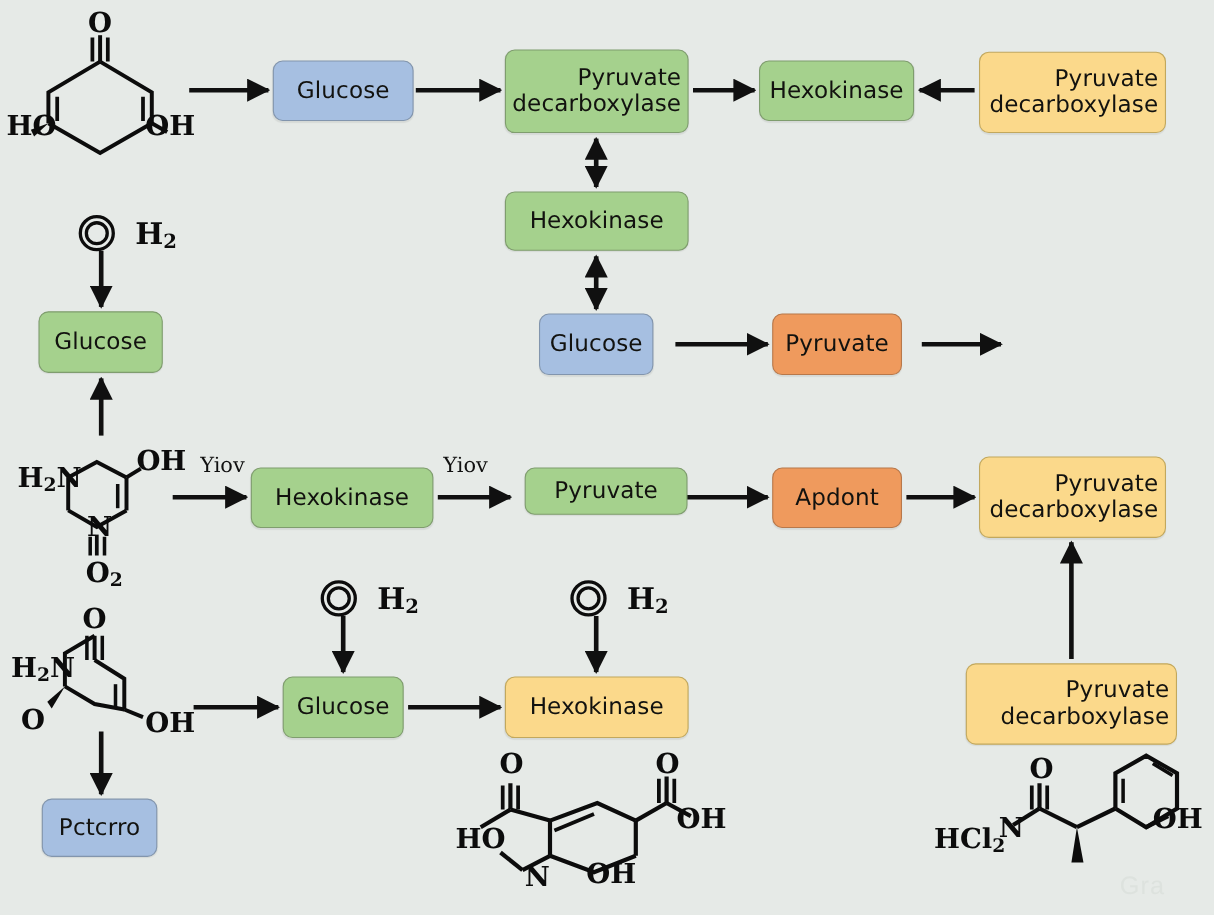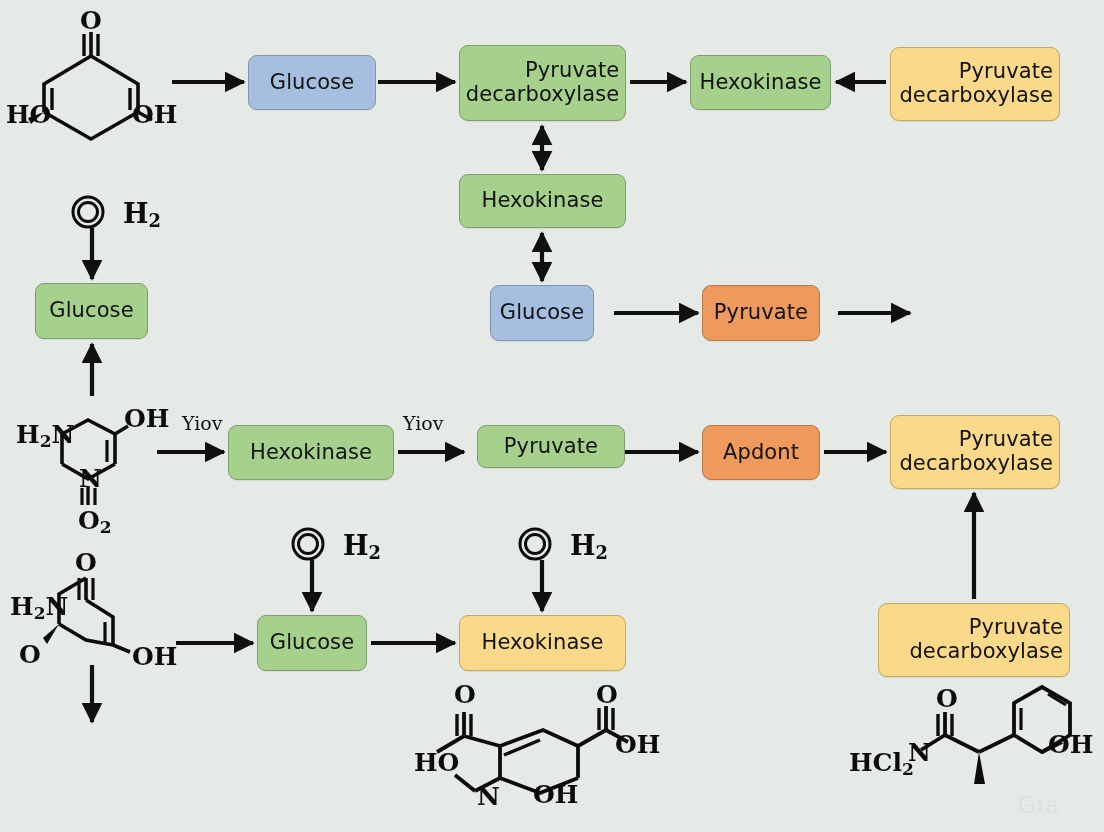--- a/index.html
+++ b/index.html
@@ -222,20 +222,21 @@
   <div class="node orange" style="left:702px;top:425px;width:118px;height:55px;">Apdont</div>
 
   <div class="node yellow" style="left:890px;top:415px;width:170px;height:74px;">Pyruvate decarboxylase</div>
 
   <div class="node green" style="left:257px;top:615px;width:110px;height:56px;">Glucose</div>
 
   <div class="node yellow" style="left:459px;top:615px;width:167px;height:56px;">Hexokinase</div>
 
   <div class="node yellow" style="left:878px;top:603px;width:192px;height:74px;">Pyruvate decarboxylase</div>
 
+  <div class="node blue" style="left:38px;top:726px;width:105px;height:53px;">Pctcrro</div>
 
   <div class="edge-label" style="left:182px;top:412px;">Yiov</div>
   <div class="edge-label" style="left:403px;top:412px;">Yiov</div>
 
   <div class="h2lab" style="left:98px;top:198px;">
     <span>H</span><sub>2</sub>
   </div>
   <div class="h2lab" style="left:318px;top:530px;">
     <span>H</span><sub>2</sub>
   </div>

